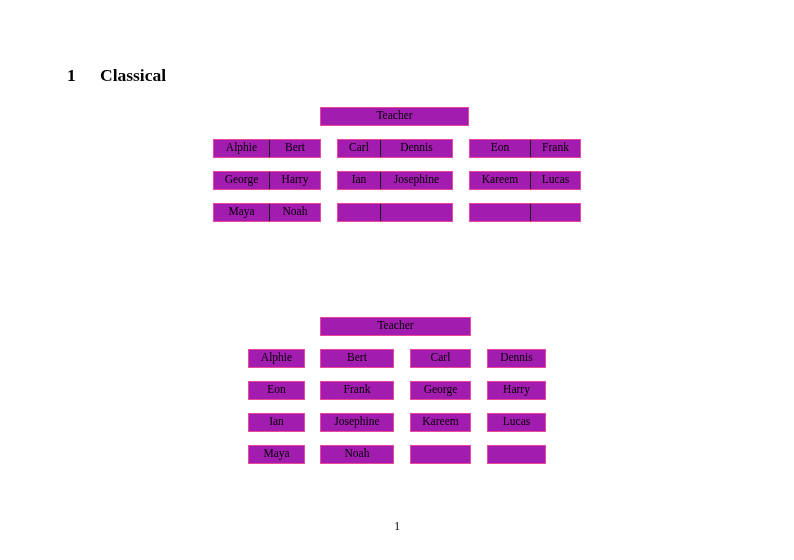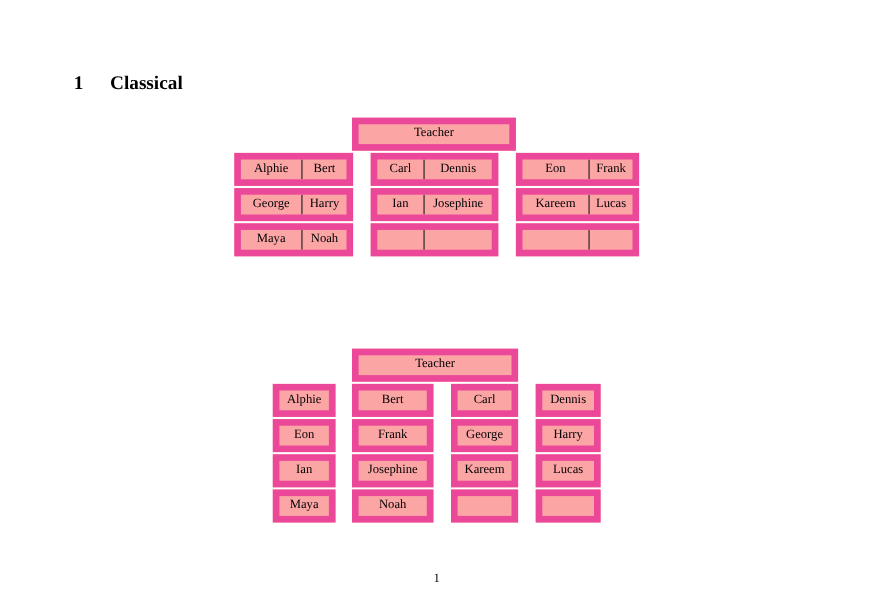--- a/index.html
+++ b/index.html
@@ -45,23 +45,23 @@
     position: absolute;
     left: 0;
     top: 0;
     width: 794px;
   }
 
   
   .node-box {
     position: absolute;
     box-sizing: border-box;
-    border: 6px solid #ec4899;
-    background: #fca5a5;
-    height: 30px;
+    border: 1px solid #ec4899;
+    background: #a21caf;
+    height: 19px;
     display: flex;
     align-items: stretch;
     overflow: hidden;
   }
   .cell {
     box-sizing: border-box;
     display: flex;
     align-items: center;
     justify-content: center;
     font-size: 11.5px;

